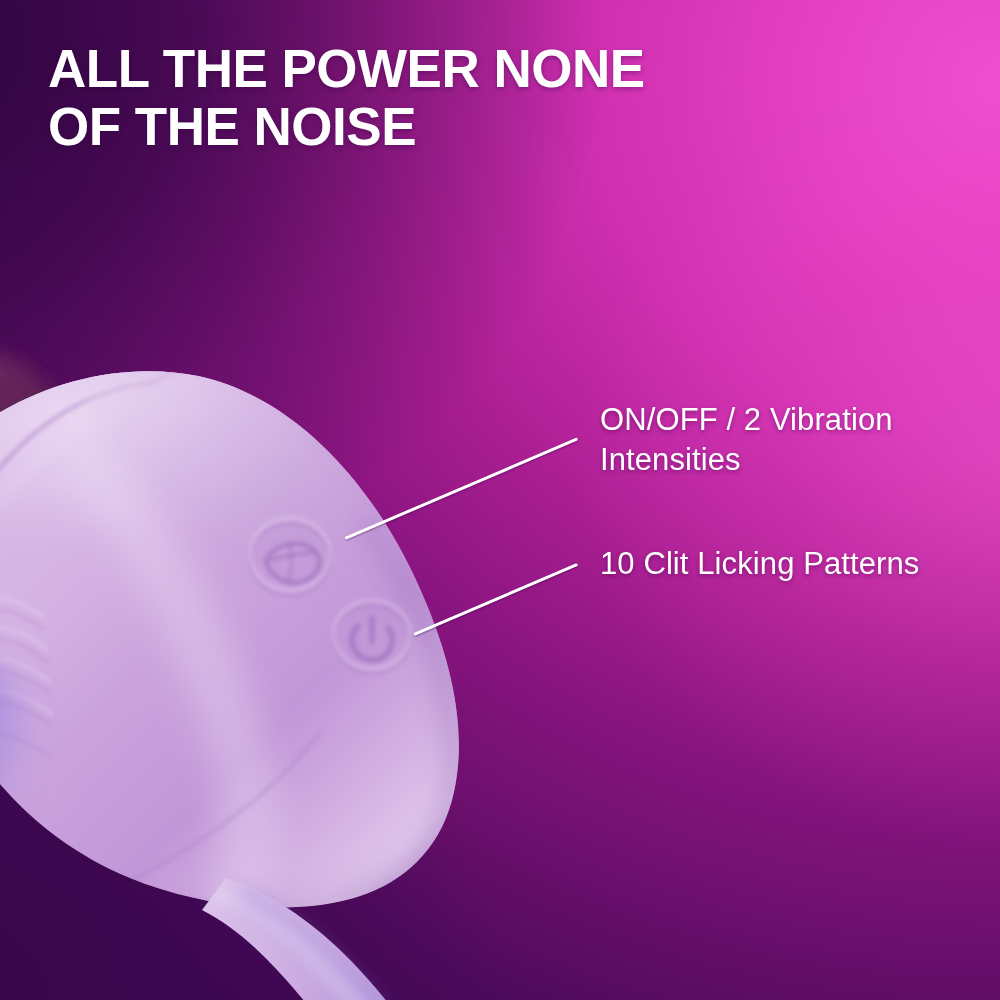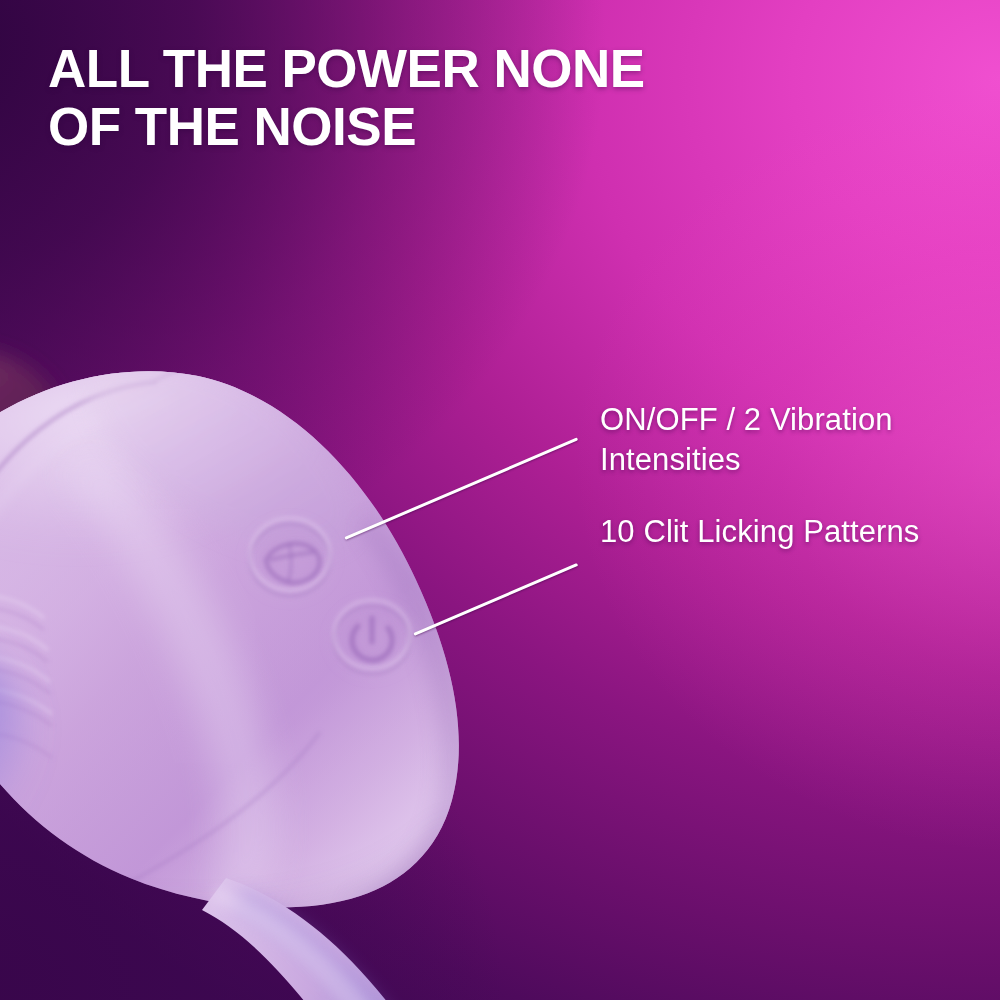--- a/index.html
+++ b/index.html
@@ -114,21 +114,21 @@
     left: 600px;
     color: #ffffff;
     font-size: 31px;
     line-height: 40px;
     font-weight: normal;
     letter-spacing: 0.1px;
     text-shadow: 0 2px 4px rgba(60,0,70,0.45);
     width: 392px;
   }
   #callout-1 { top: 400px; }
-  #callout-2 { top: 512px; }
+  #callout-2 { top: 544px; }
 </style>
 </head>
 <body>
 
 <div id="stage">
 
   <div class="bg-base"></div>
   <div class="bg-corner-dark"></div>
   <div class="bg-corner-dark2"></div>
   <div class="bg-glow-right"></div>

